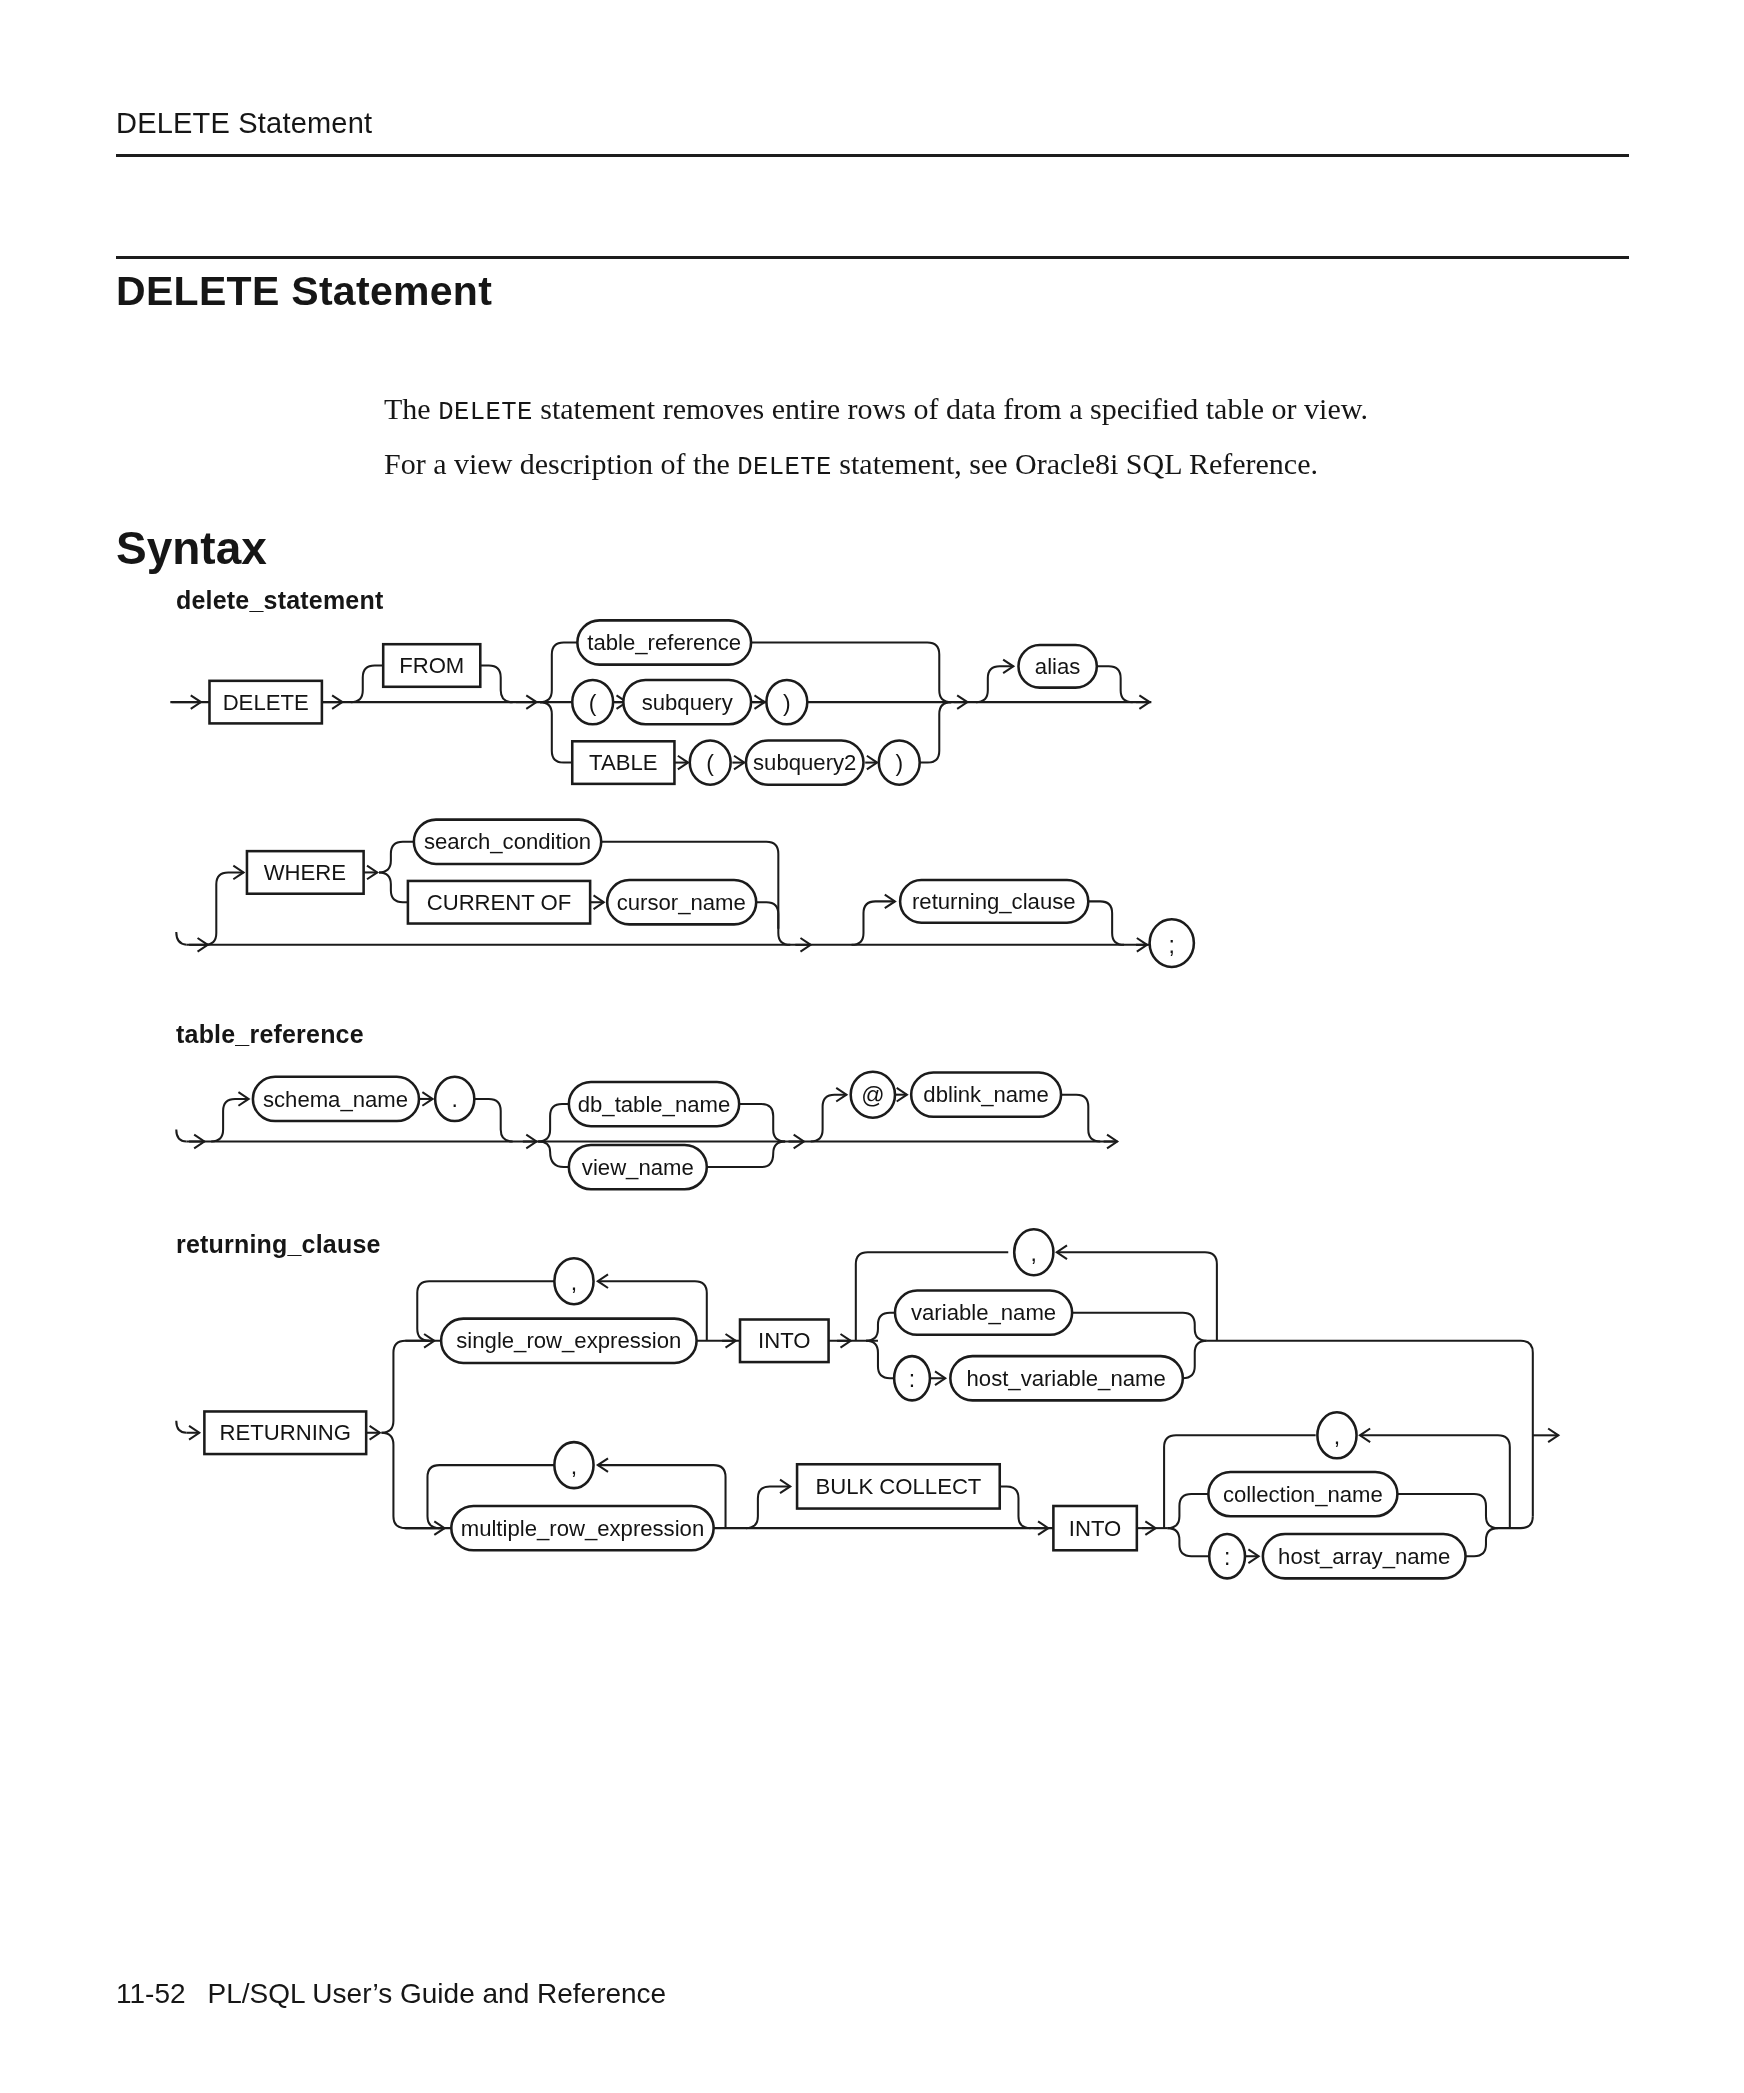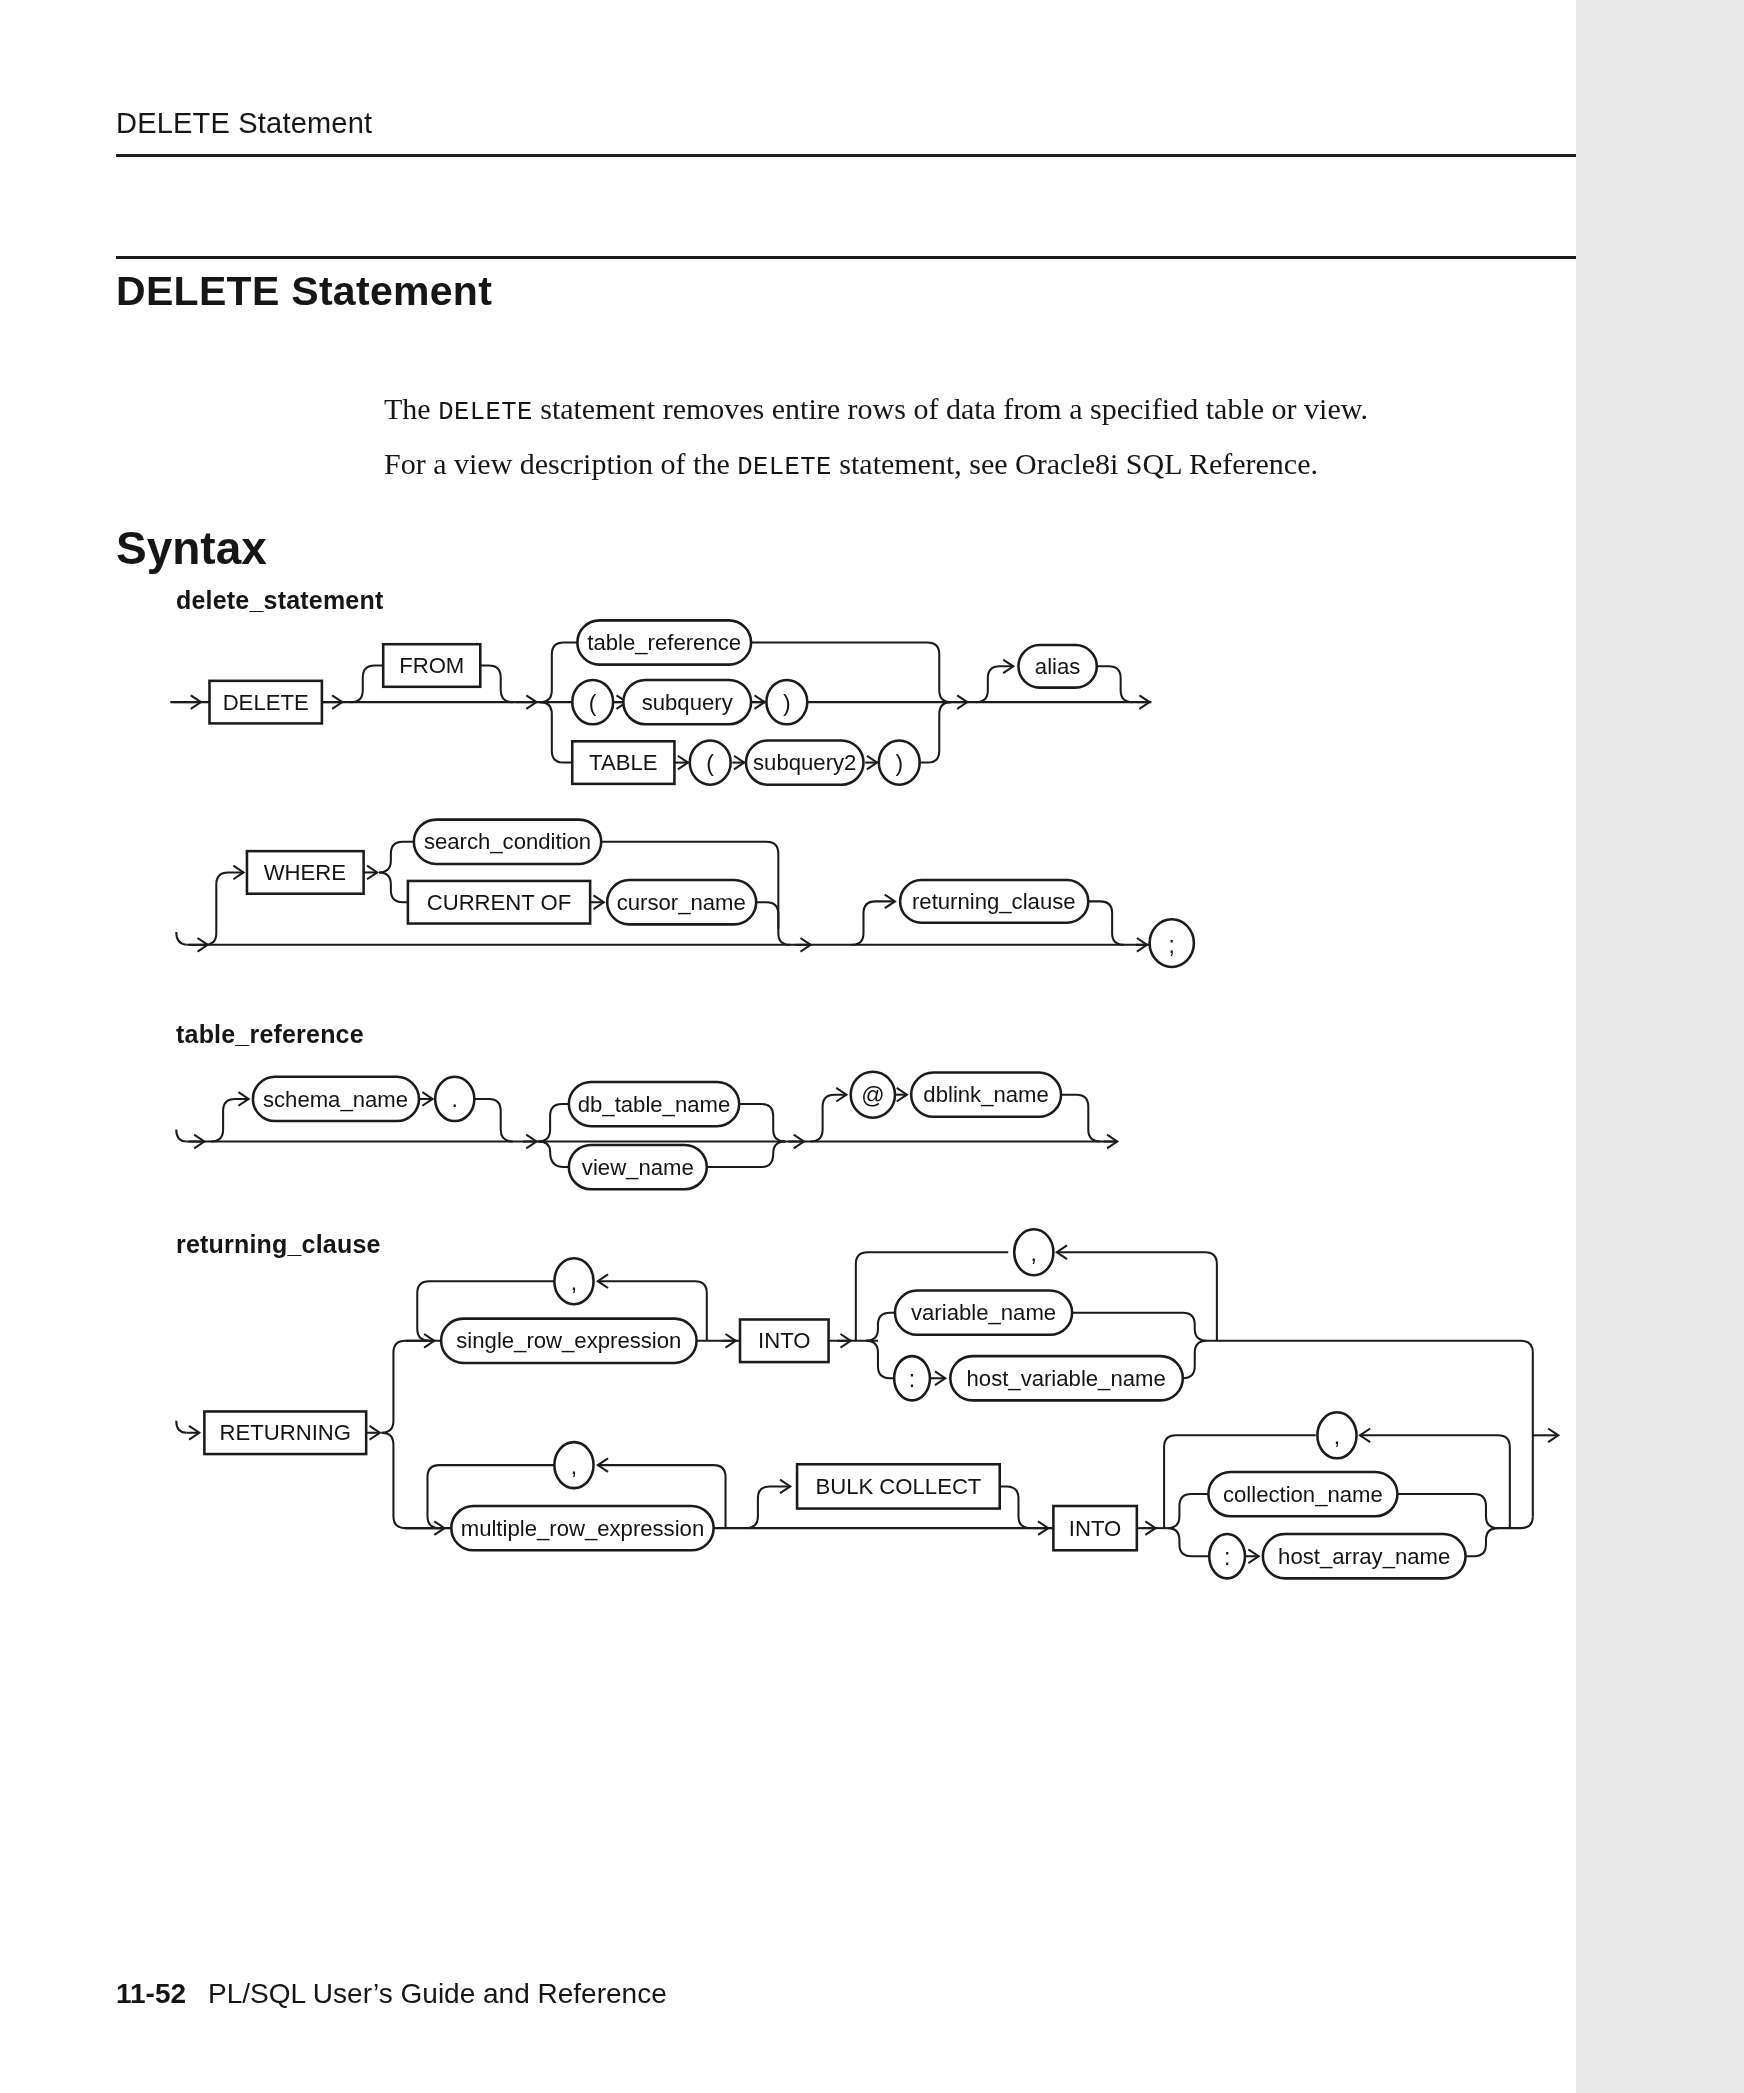--- a/index.html
+++ b/index.html
@@ -1,17 +1,17 @@
 <!DOCTYPE html>
 <html style="font-size:13.6px"><head>
 <meta charset="utf-8">
 <style>
   html,body { margin:0; padding:0; background:#e8e8e8; }
   .page {
-    position:relative; width:1576px; height:2094px; background:#ffffff;
+    position:relative; width:1744px; height:2094px; background:#ffffff;
     font-family:"Liberation Sans", sans-serif; color:#161616; overflow:hidden;
   }
   .running-header {
     position:absolute; left:116px; top:107px; font-size:29px; letter-spacing:0.2px;
   }
   .rule { position:absolute; left:116px; width:1513px; height:2.6px; background:#1d1d1d; }
   .rule-1 { top:154px; }
   .rule-2 { top:256px; }
   .doc-title {
     position:absolute; left:116px; top:268px; font-size:41px; font-weight:bold; letter-spacing:0.3px;
@@ -25,21 +25,21 @@
   .syntax-heading {
     position:absolute; left:116px; top:509px; font-size:46px; font-weight:bold;margin-top:12px;
   }
   .diagram-label {
     position:absolute; left:176px; font-size:25px; font-weight:bold; letter-spacing:0.2px;
   }
   .label-1 { top:586px; }
   .label-2 { top:1020px; }
   .label-3 { top:1230px; }
   .footer { position:absolute; left:116px; top:1978px; font-size:28px; }
-  .footer .page-num { font-weight:bold; }
+  .footer .page-num { font-weight:normal; }
   .footer .book { margin-left:22px; }
   svg.rails { position:absolute; left:0; top:0; width:1744px; height:2094px; }
   svg.rails path.rail { fill:none; stroke:#1b1b1b; stroke-width:2.4; }
   svg.rails path.stub { fill:none; stroke:#1b1b1b; stroke-width:2.4; }
   svg.rails rect.shape { fill:#ffffff; stroke:#1b1b1b; stroke-width:3; }
   svg.rails ellipse.shape { fill:#ffffff; stroke:#1b1b1b; stroke-width:3; }
   svg.rails text.node {
     font-family:"Liberation Sans", sans-serif; font-size:26px; fill:#141414; text-anchor:middle;
   }
   svg.rails text.punct { font-size:27px; }

